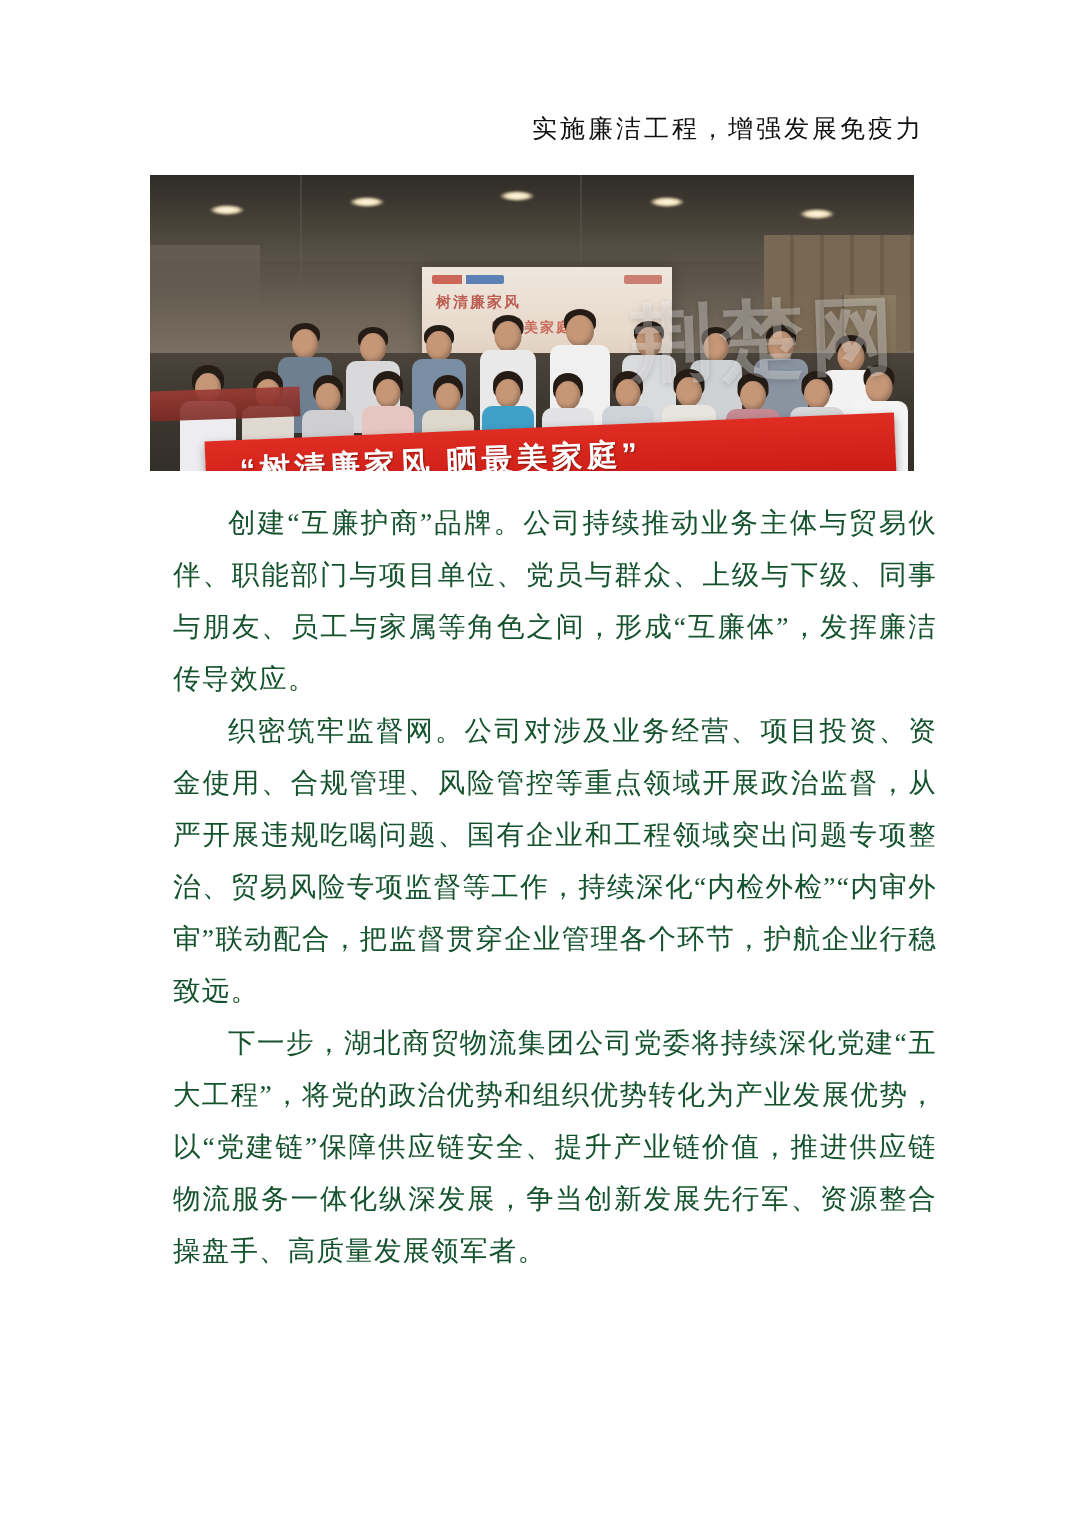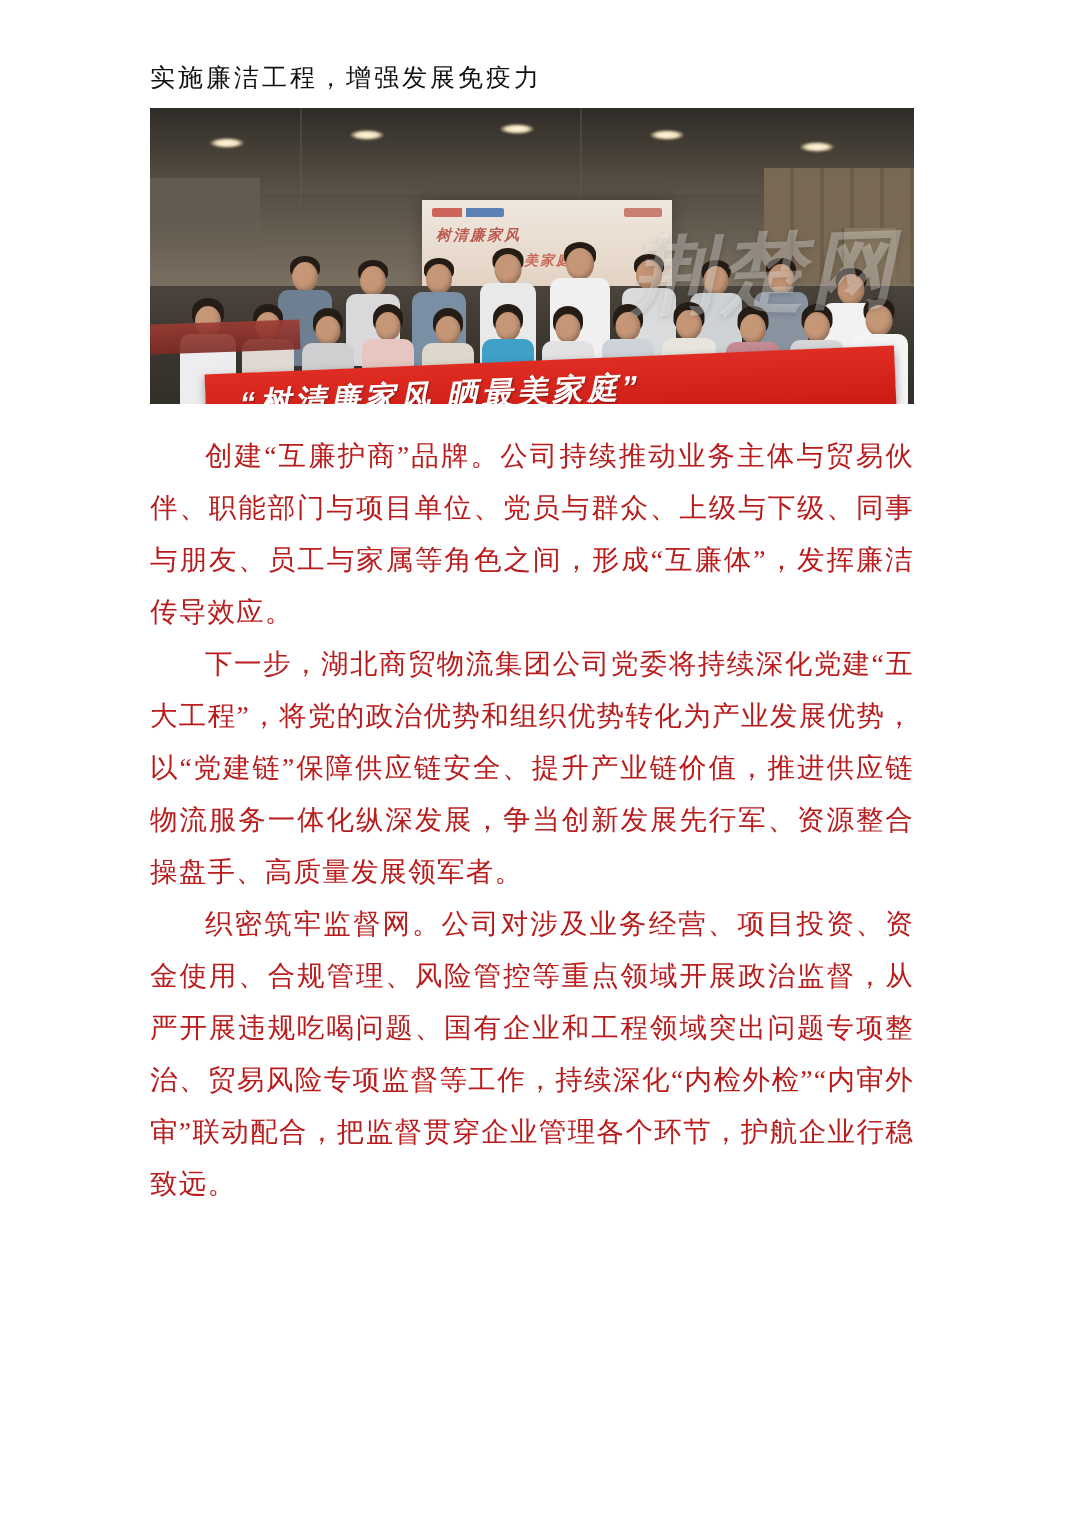--- a/index.html
+++ b/index.html
@@ -16,38 +16,37 @@
     overflow: hidden;
   }
   .page {
     position: relative;
     width: 1074px;
     height: 1520px;
     box-sizing: border-box;
     padding: 0 150px;
   }
   .doc-title {
-    margin-top: 61px;
-    text-align: left;
+    margin-top: 112px;
+    text-align: right;
     font-size: 25px;
     letter-spacing: 3px;
     font-family: "Liberation Serif", "DejaVu Serif", serif;
     font-weight: 400;
     color: #111;
   }
 
   
   .figure {
-    margin-top: 14px;
+    margin-top: 30px;
     width: 764px;
     height: 296px;
     position: relative;
     overflow: hidden;
     background: #6a6257;
-    font-style: italic;
   }
   .room {
     position: absolute;
     inset: 0;
     background:
       linear-gradient(180deg, #3a3631 0%, #4a443c 18%, #5c5449 34%, #6d6457 48%, #7b7163 62%, #6f6659 78%, #554f46 100%);
   }
   
   .ceiling {
     position: absolute; left:0; right:0; top:0; height: 86px;
@@ -176,21 +175,22 @@
   }
 
   
   .body-text {
     margin-top: 26px;
     width: 764px;
     font-size: 27.5px;
     line-height: 52px;
     text-align: justify;
     letter-spacing: 1.2px;
-    color:#b91c1c;
+    color:#14532d;
+    margin-left:23px;
   }
   .body-text p {
     margin: 0;
     text-indent: 2em;
   }
 </style>
 </head>
 <body>
 
 <div class="page">
@@ -349,17 +349,17 @@
     <div class="banner">
       <div class="b1">“树清廉家风  晒最美家庭”</div>
       <div class="b2">——湖北商贸物流集团廉洁家风座谈会</div>
     </div>
 
     <div class="wm-url">www.cnhubei.com</div>
   </div>
 
   <div class="body-text">
     <p>创建“互廉护商”品牌。公司持续推动业务主体与贸易伙伴、职能部门与项目单位、党员与群众、上级与下级、同事与朋友、员工与家属等角色之间，形成“互廉体”，发挥廉洁传导效应。</p>
+    <p>织密筑牢监督网。公司对涉及业务经营、项目投资、资金使用、合规管理、风险管控等重点领域开展政治监督，从严开展违规吃喝问题、国有企业和工程领域突出问题专项整治、贸易风险专项监督等工作，持续深化“内检外检”“内审外审”联动配合，把监督贯穿企业管理各个环节，护航企业行稳致远。</p>
     <p>下一步，湖北商贸物流集团公司党委将持续深化党建“五大工程”，将党的政治优势和组织优势转化为产业发展优势，以“党建链”保障供应链安全、提升产业链价值，推进供应链物流服务一体化纵深发展，争当创新发展先行军、资源整合操盘手、高质量发展领军者。</p>
-    <p>织密筑牢监督网。公司对涉及业务经营、项目投资、资金使用、合规管理、风险管控等重点领域开展政治监督，从严开展违规吃喝问题、国有企业和工程领域突出问题专项整治、贸易风险专项监督等工作，持续深化“内检外检”“内审外审”联动配合，把监督贯穿企业管理各个环节，护航企业行稳致远。</p>
   </div>
 
 </div>
 
 </body></html>

